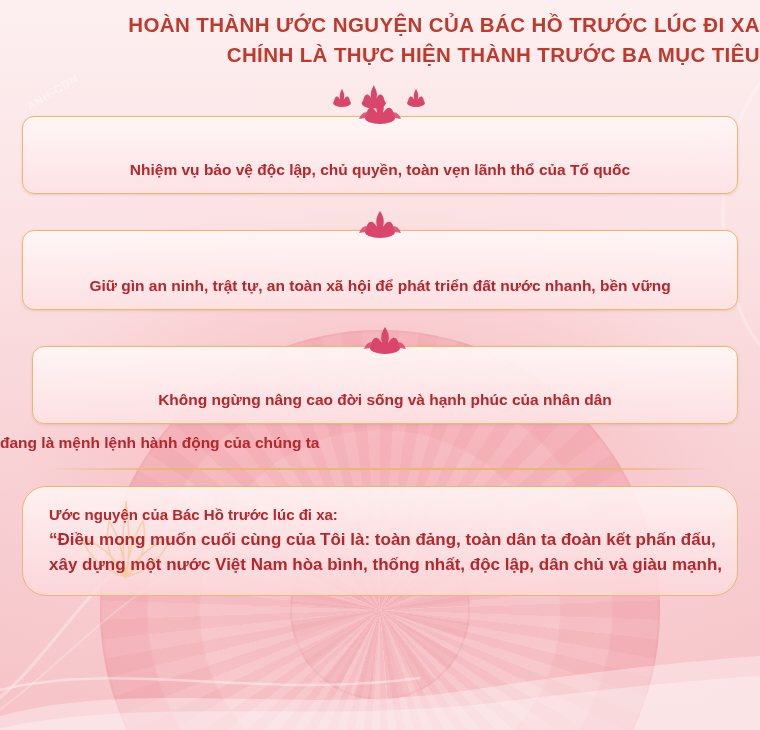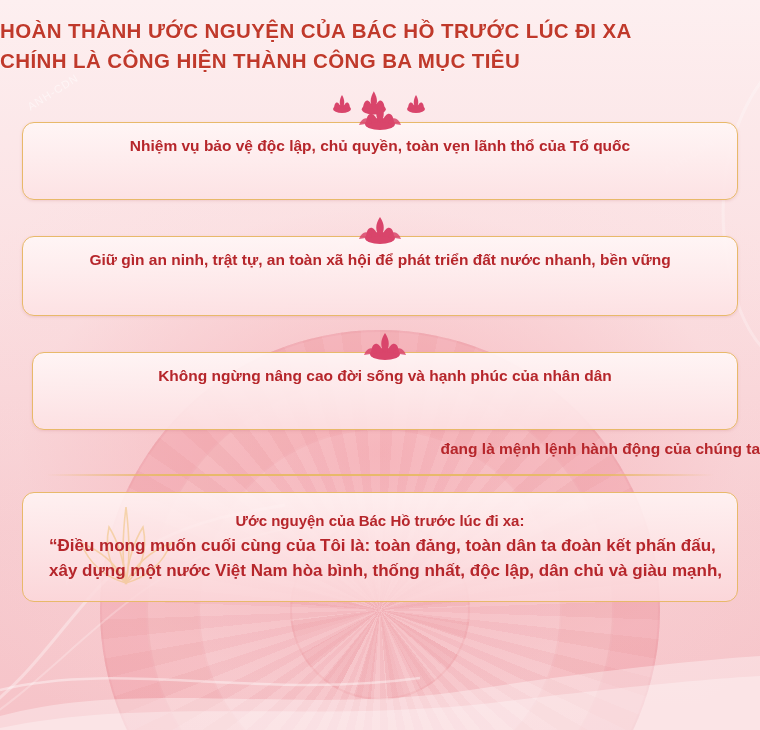--- a/index.html
+++ b/index.html
@@ -68,22 +68,22 @@
     pointer-events: none;
     user-select: none;
   }
   .wm1 { left: 24px; top: 86px; }
   .wm2 { left: 660px; top: 150px; }
   .wm3 { left: 300px; top: 250px; color: rgba(255,255,255,0.32); }
   .wm4 { left: 60px; top: 560px; color: rgba(255,255,255,0.32); }
 
   .header {
     position: relative;
-    padding-top: 16px;
-    text-align: left;
+    padding-top: 10px;
+    text-align: right;
     z-index: 5;
   }
   .header .line {
     display: block;
     color: #c0392b;
     font-weight: bold;
     font-size: 20.5px;
     letter-spacing: 0.4px;
     line-height: 30px;
     text-shadow: 0 1px 0 rgba(255,255,255,0.5);
@@ -104,21 +104,21 @@
   }
   .card {
     position: relative;
     margin: 0 22px 18px 22px;
     min-height: 74px;
     border-radius: 12px;
     background: linear-gradient(180deg, rgba(255,246,246,0.94) 0%, rgba(253,226,228,0.90) 100%);
     border: 1px solid #e8b96a;
     box-shadow: 0 1px 3px rgba(190,110,115,0.22);
     display: flex;
-    align-items: flex-start;
+    align-items: flex-end;
     justify-content: center;
     text-align: center;
     padding: 12px 34px;
     box-sizing: border-box;
   }
   .card .card-text {
     color: #b6262b;
     font-weight: bold;
     font-size: 15.5px;
     line-height: 22px;
@@ -132,44 +132,44 @@
     height: 34px;
     z-index: 6;
   }
   .card.card1 { height: 78px; margin-bottom: 36px; }
   .card.card2 { height: 80px; margin-bottom: 36px; }
   .card.card3 { height: 78px; margin-bottom: 10px; margin-left: 32px; }
 
   .midline {
     position: relative;
     z-index: 5;
-    text-align: right;
+    text-align: left;
   }
   .midline .midline-text {
     color: #b6262b;
     font-weight: bold;
     font-size: 15.5px;
   }
   .gold-rule {
     position: relative;
     z-index: 5;
     height: 2px;
     margin: 16px 46px 0 46px;
     background: linear-gradient(90deg, rgba(232,185,106,0) 0%, #e8b96a 18%, #e8b96a 82%, rgba(232,185,106,0) 100%);
   }
 
   .quote-card {
     position: relative;
     z-index: 5;
     margin: 16px 22px 0 22px;
-    border-radius: 12px;
+    border-radius: 24px;
     border: 1px solid #e8b96a;
     background: linear-gradient(180deg, rgba(255,244,244,0.90) 0%, rgba(252,216,219,0.86) 100%);
     padding: 16px 26px 18px 26px;
-    text-align: center;
+    text-align: left;
     box-sizing: border-box;
     overflow: hidden;
   }
   .quote-lotus-deco {
     position: absolute;
     left: 48px;
     top: 8px;
     opacity: 0.55;
     pointer-events: none;
   }
@@ -217,21 +217,21 @@
     <path d="M210 10 C 160 70, 150 160, 180 250 C 192 280, 205 292, 215 298" fill="none" stroke="rgba(255,255,255,0.35)" stroke-width="3"></path>
   </svg>
 
   <div class="watermark wm1">ANH-CDN</div>
   <div class="watermark wm2">ANH-CDN</div>
   <div class="watermark wm3">ANH-CDN</div>
   <div class="watermark wm4">ANH-CDN</div>
 
   <div class="header">
     <span class="line">HOÀN THÀNH ƯỚC NGUYỆN CỦA BÁC HỒ TRƯỚC LÚC ĐI XA</span>
-    <span class="line">CHÍNH LÀ CÔNG HIỆN THÀNH CÔNG BA MỤC TIÊU</span>
+    <span class="line">CHÍNH LÀ THỰC HIỆN THÀNH TRƯỚC BA MỤC TIÊU</span>
   </div>
 
   <div class="lotus-divider">
     <svg width="110" height="26" viewBox="0 0 110 26">
       <g fill="#d9456b">
         <g transform="translate(8,3)">
           <ellipse cx="9" cy="16" rx="9" ry="4"></ellipse>
           <path d="M9 2 C 6 7, 6 12, 9 15 C 12 12, 12 7, 9 2 Z"></path>
           <path d="M1 16 C 1 9, 5 6, 8 15 Z"></path>
           <path d="M17 16 C 17 9, 13 6, 10 15 Z"></path>

